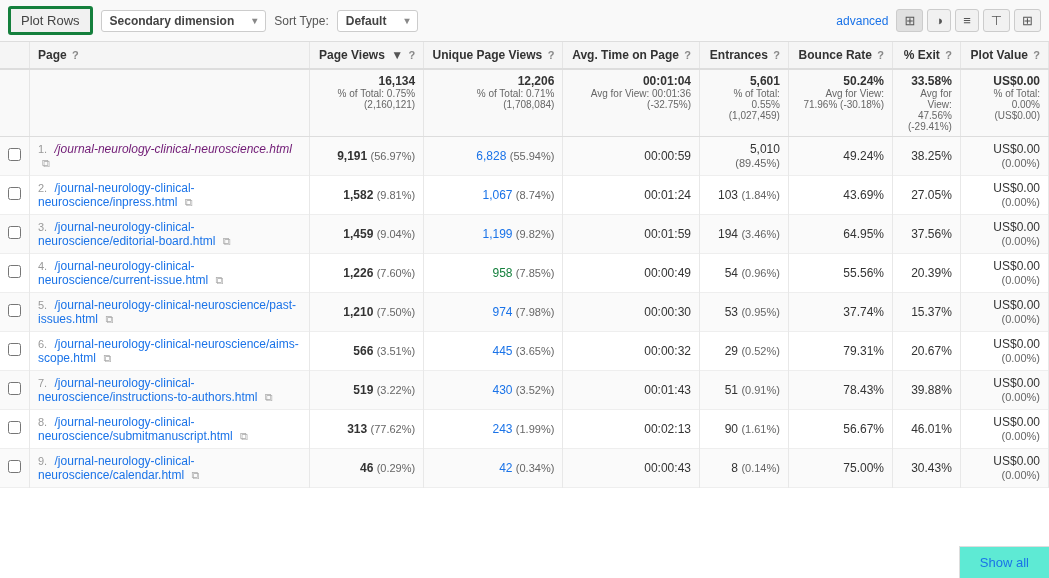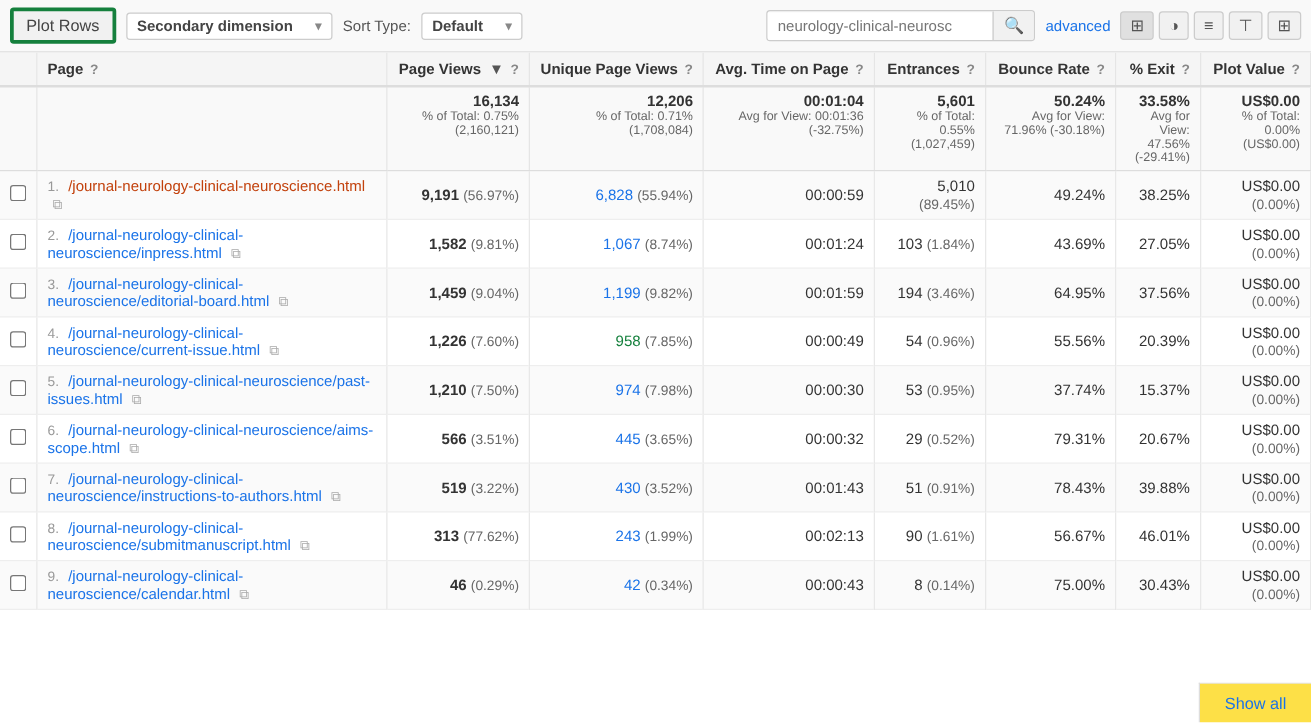--- a/index.html
+++ b/index.html
@@ -151,21 +151,21 @@
     .show-all-container {
       position: fixed;
       bottom: 0;
       right: 0;
       background: #fff;
       border-top: 1px solid #ddd;
       border-left: 1px solid #ddd;
     }
     .show-all-btn {
       padding: 8px 20px;
-      background: #fde047;
+      background: #5eead4;
       border: none;
       color: #1a73e8;
       cursor: pointer;
       font-size: 13px;
     }
   </style>
 </head>
 <body>
 
 <div class="toolbar">
@@ -173,24 +173,20 @@
   <div class="dropdown">
     <span>Secondary dimension</span>
     <span class="dropdown-arrow">▾</span>
   </div>
   <span class="sort-label">Sort Type:</span>
   <div class="dropdown">
     <span>Default</span>
     <span class="dropdown-arrow">▾</span>
   </div>
   <div class="spacer"></div>
-  <div class="search-box">
-    <input class="search-input" type="text" placeholder="neurology-clinical-neurosc" style="">
-    <button class="search-btn">🔍</button>
-  </div>
   <a class="advanced-link">advanced</a>
   <div class="view-icons">
     <button class="view-icon active" title="Table">⊞</button>
     <button class="view-icon" title="Pie">◑</button>
     <button class="view-icon" title="Bar">≡</button>
     <button class="view-icon" title="Comparison">⊤</button>
     <button class="view-icon" title="Pivot">⊞</button>
   </div>
 </div>
 
@@ -268,21 +264,21 @@
           <span class="summary-sub">% of Total: 0.00% (US$0.00)</span>
         </td>
       </tr>
 
     <tr class="data-row">
       <td class="checkbox-cell">
         <input type="checkbox" style="">
       </td>
       <td class="page-cell">
         <span class="row-num">1.</span>
-        <a style="color:#c2410c;text-decoration:none;font-size:12px;">/journal-neurology-clinical-neuroscience.html</a>
+        <a style="color:#701a75;text-decoration:none;font-size:12px;font-style:italic;">/journal-neurology-clinical-neuroscience.html</a>
         <span class="copy-icon" title="Copy">⧉</span>
       </td>
       <td class="num-cell">
         <strong>9,191</strong>
         <span class="pct"> (56.97%)</span>
       </td>
       <td class="num-cell">
         <span style="color:#1a73e8;">6,828</span>
         <span class="pct"> (55.94%)</span>
       </td>

